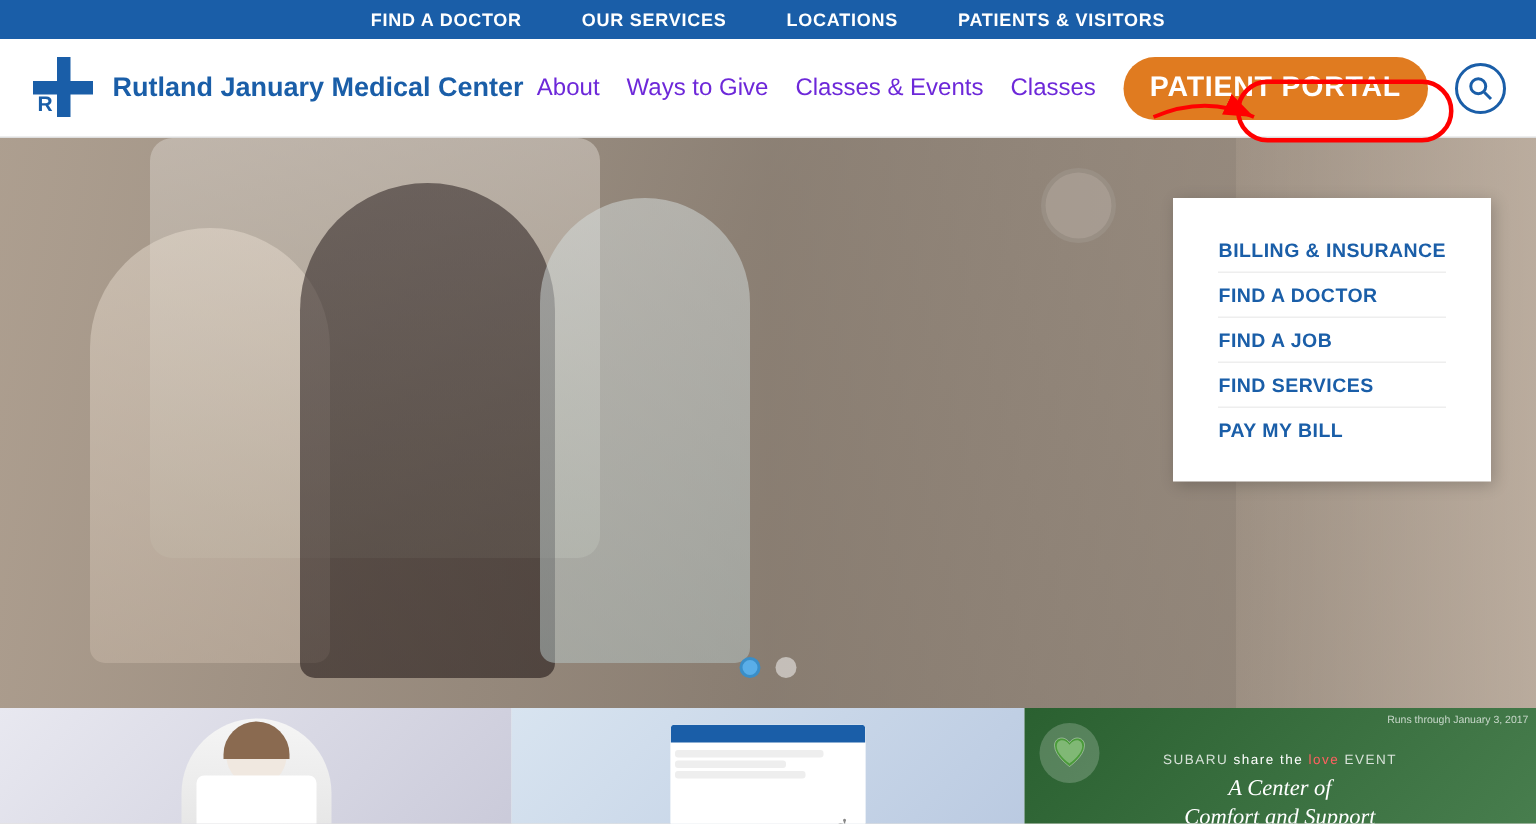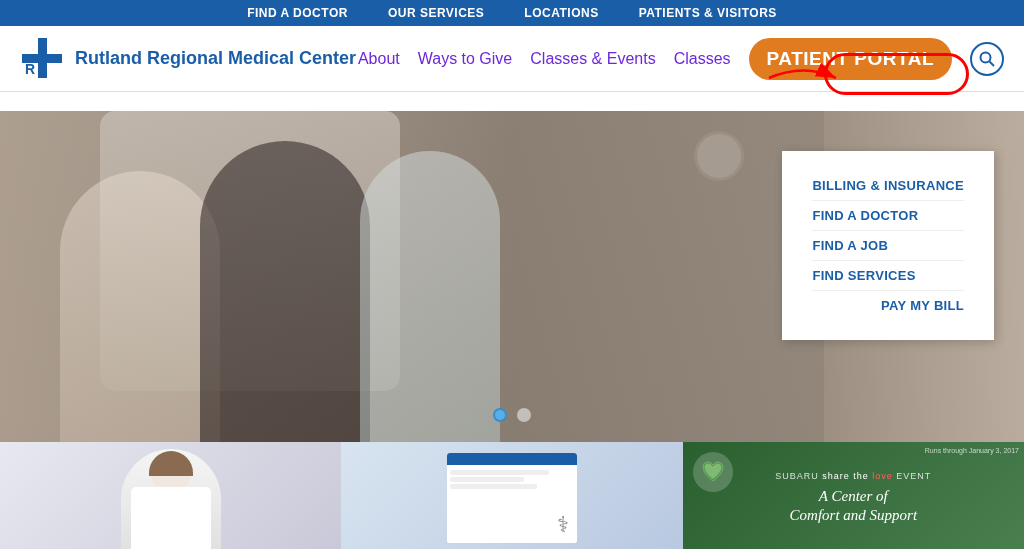--- a/index.html
+++ b/index.html
@@ -100,24 +100,23 @@
       top: 32px;
       right: 180px;
       z-index: 20;
       pointer-events: none;
     }
 
     
     .hero {
       position: relative;
       width: 1024px;
-      height: 331px;
+      height: 380px;
       overflow: hidden;
       background: #b0a89a;
-      margin-top: 19px;
     }
 
     
     .hero-bg {
       position: absolute;
       inset: 0;
       background: linear-gradient(135deg, #c8bfb0 0%, #a09080 40%, #8a7a6a 100%);
     }
 
     
@@ -133,21 +132,21 @@
     .quick-links a {
       display: block;
       color: #1a5ea8;
       text-decoration: none;
       font-size: 13px;
       font-weight: bold;
       padding: 7px 0;
       border-bottom: 1px solid #eee;
       letter-spacing: 0.3px;
     }
-    .quick-links a:last-child { border-bottom: none; text-align: right; }
+    .quick-links a:last-child { border-bottom: none; }
 
     
     .carousel-dots {
       position: absolute;
       bottom: 20px;
       left: 50%;
       transform: translateX(-50%);
       display: flex;
       gap: 10px;
     }
@@ -225,21 +224,21 @@
 
   <div class="logo-area">
     <svg class="logo-icon" viewBox="0 0 45 45" xmlns="http://www.w3.org/2000/svg">
       <rect x="0" y="0" width="45" height="45" fill="white"></rect>
 
       <rect x="18" y="2" width="9" height="40" fill="#1a5ea8"></rect>
       <rect x="2" y="18" width="40" height="9" fill="#1a5ea8"></rect>
 
       <text x="5" y="38" font-size="14" font-weight="bold" fill="#1a5ea8" font-family="Arial">R</text>
     </svg>
-    <span class="logo-text">Rutland Regional Medical Center</span>
+    <span class="logo-text">Rutland January Medical Center</span>
   </div>
 
   <nav class="main-nav">
     <a>About</a>
     <a>Ways to Give</a>
     <a>Classes &amp; Events</a>
     <a>Classes</a>
     <button class="patient-portal-btn">PATIENT PORTAL</button>
     <button class="search-btn">
       <svg width="16" height="16" viewBox="0 0 16 16">

